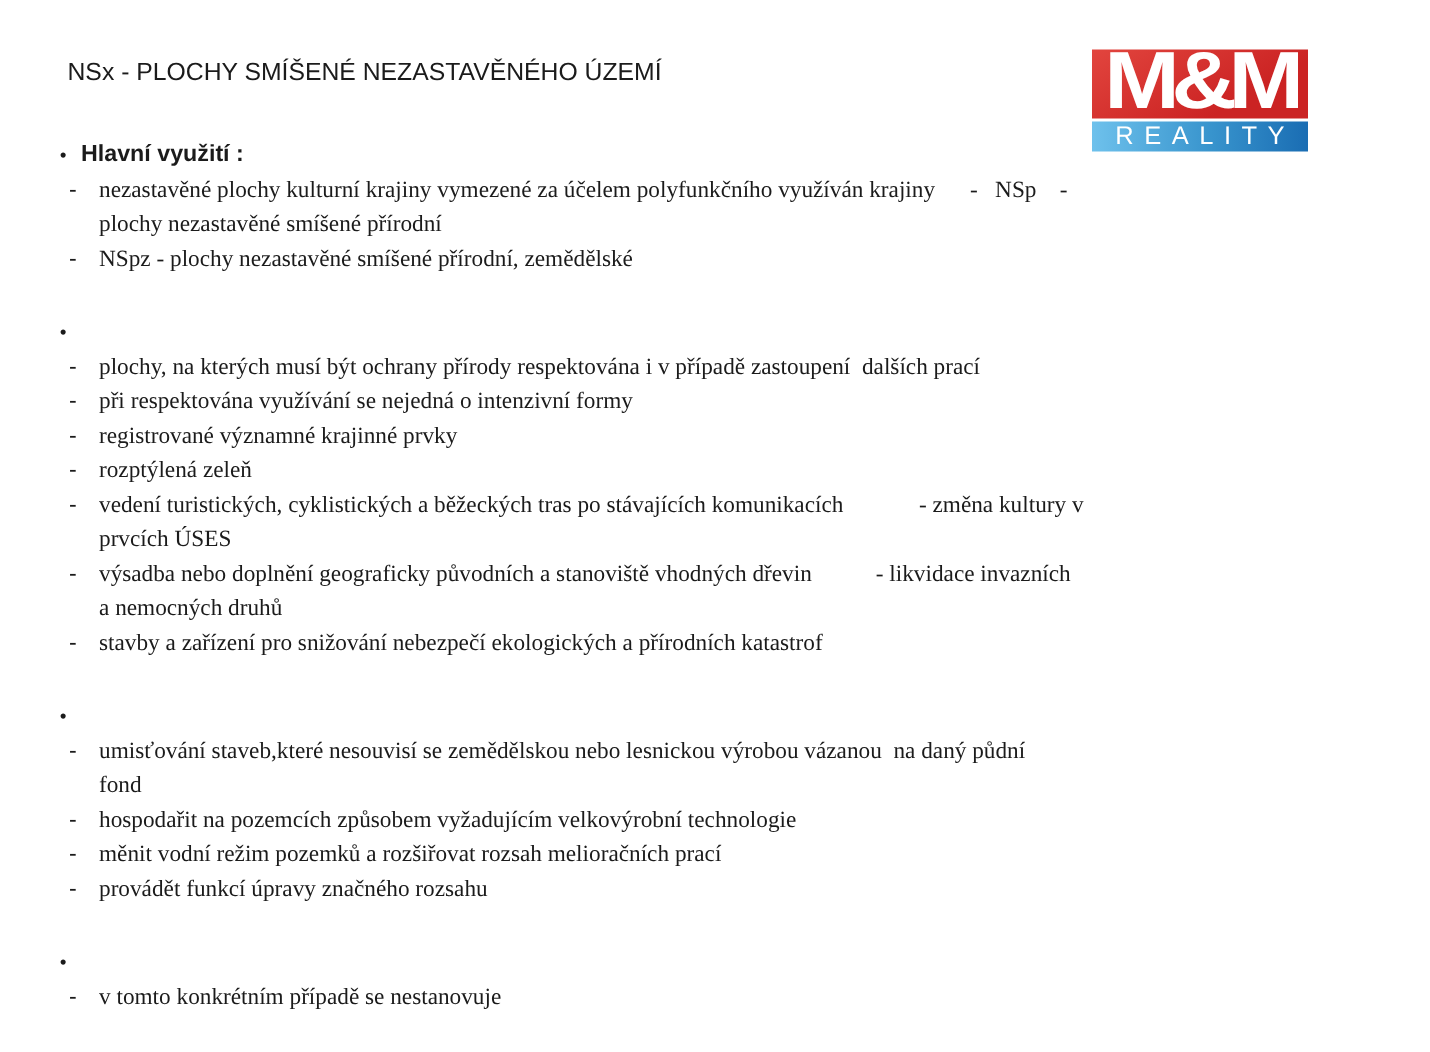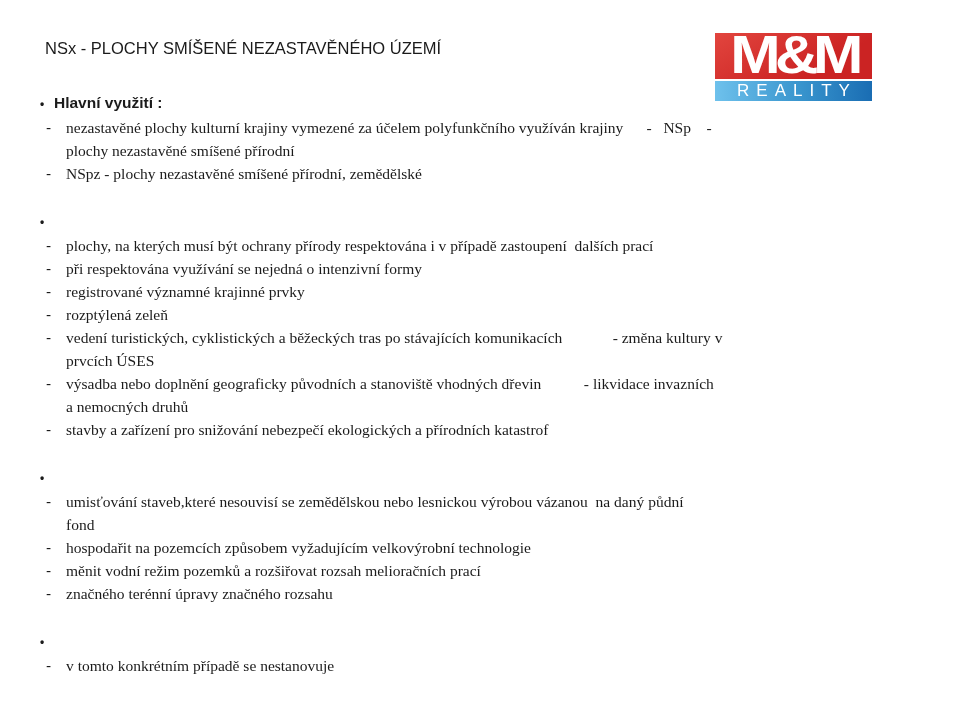--- a/index.html
+++ b/index.html
@@ -67,21 +67,21 @@
   .item .text {
     flex: 1;
     white-space: pre-wrap;
     font-family: Liberation Serif, serif;
   }
   
   .logo {
     position: absolute;
     top: 33px;
     right: 81px;
-    width: 157px;
+    width: 144px;
   }
   .logo-red {
     height: 46px;
     background: linear-gradient(150deg, #e2453e 0%, #cb2323 70%);
     display: flex;
     align-items: center;
     justify-content: center;
     overflow: hidden;
   }
   .logo-mm {
@@ -179,21 +179,21 @@
         <div class="item">
           <span class="dash">-</span>
           <span class="text">hospodařit na pozemcích způsobem vyžadujícím velkovýrobní technologie</span>
         </div>
         <div class="item">
           <span class="dash">-</span>
           <span class="text">měnit vodní režim pozemků a rozšiřovat rozsah melioračních prací</span>
         </div>
         <div class="item">
           <span class="dash">-</span>
-          <span class="text">značného terénní úpravy značného rozsahu</span>
+          <span class="text">provádět funkcí úpravy značného rozsahu</span>
         </div>
       </div>
       <div class="section">
         <div class="sec-heading">
           <span class="bullet">•</span>
         </div>
         <div class="item">
           <span class="dash">-</span>
           <span class="text">v tomto konkrétním případě se nestanovuje</span>
         </div>

